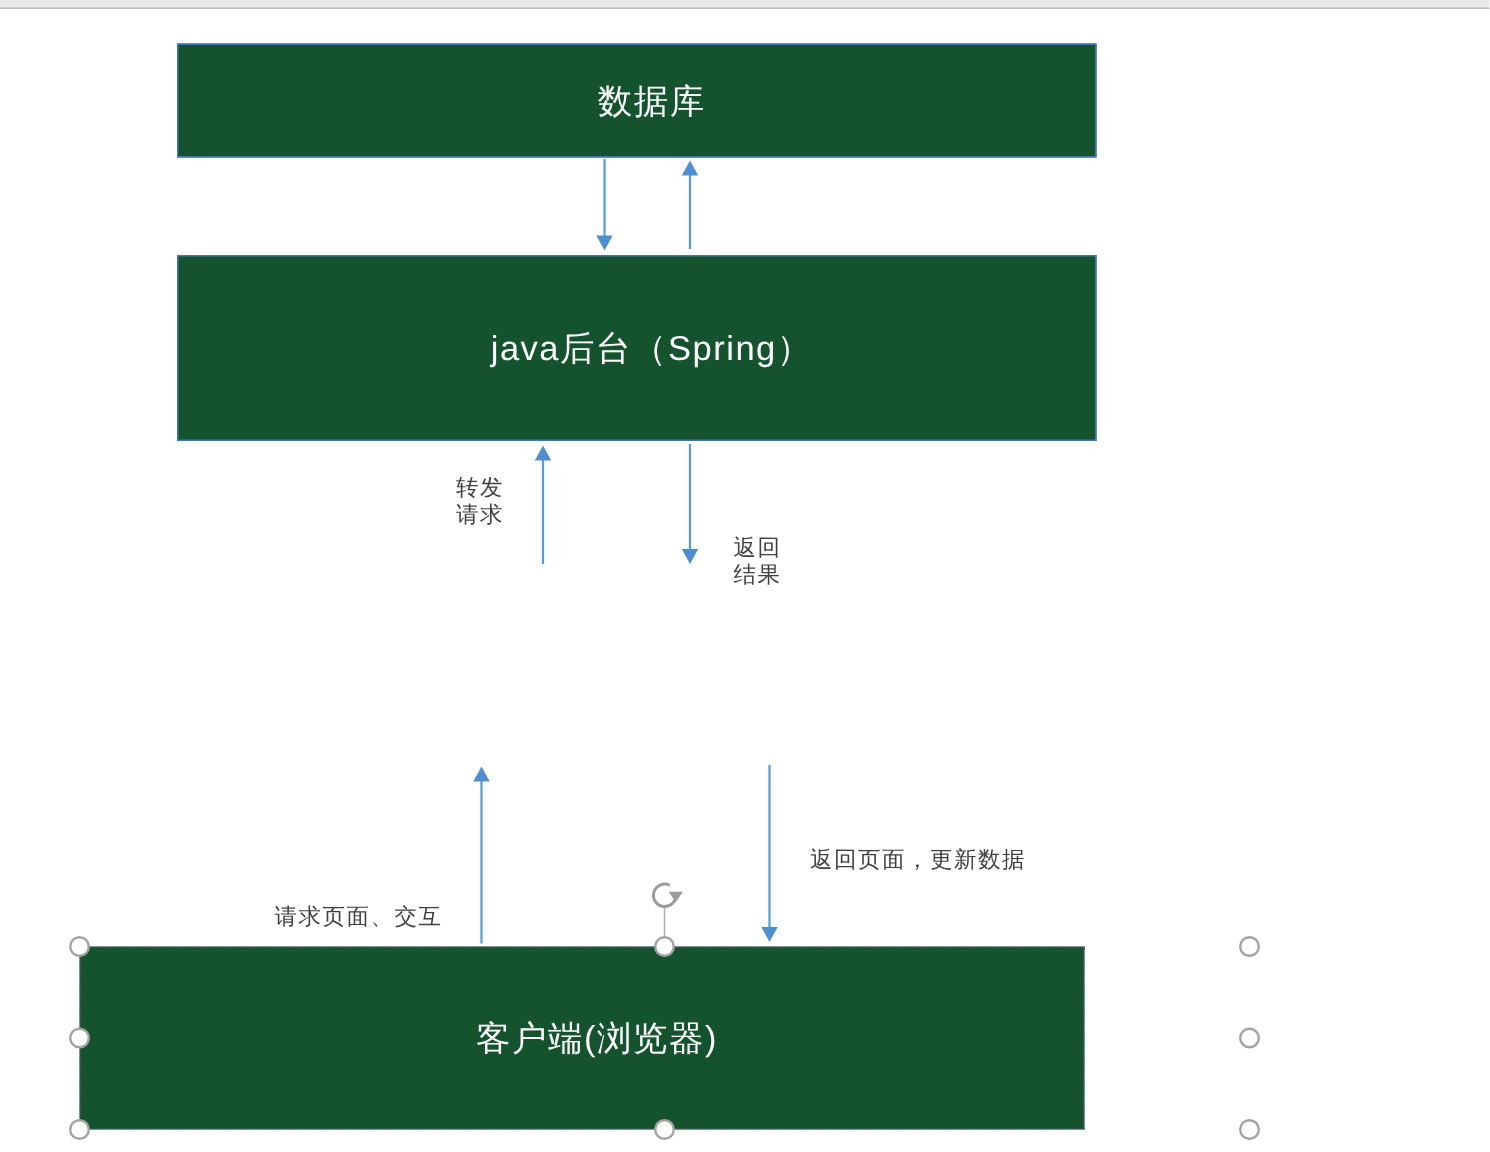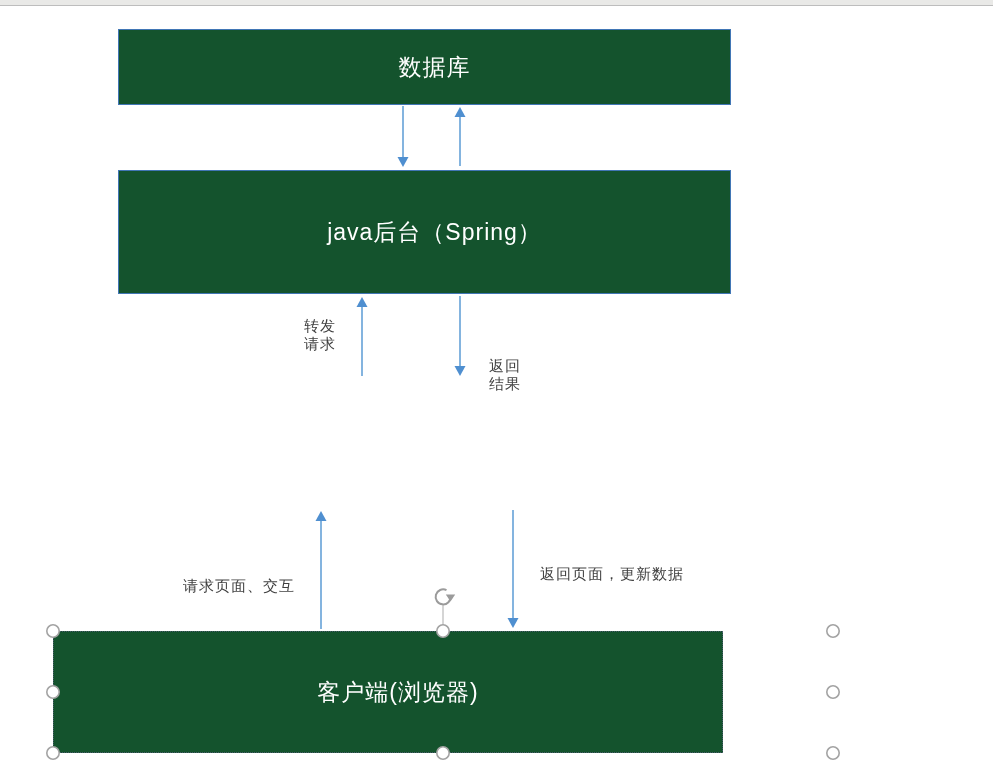--- a/index.html
+++ b/index.html
@@ -29,21 +29,21 @@
     left:53px;top:631px;width:670px;height:122px;
     border:1px dotted #4a5a6a;
   }
   .edge-label{
     position:absolute;color:#3f3f3f;font-size:15px;line-height:18px;
     letter-spacing:1px;
   }
   .edge-label.stacked{white-space:pre-line;text-align:center;width:50px;}
   #lbl-forward{left:295px;top:317px;}
   #lbl-result{left:480px;top:317px;margin-top:40px;}
-  #lbl-request{left:183px;top:577px;}
+  #lbl-request{left:183px;top:603px;}
   #lbl-return{left:540px;top:565px;}
   svg.overlay{position:absolute;left:0;top:0;width:993px;height:768px;}
   .arrow-line{stroke:#5b9bd5;stroke-width:1.5;}
   .arrow-head{fill:#4f8fd0;stroke:none;}
   .handle{fill:#ffffff;stroke:#a3a3a3;stroke-width:1.6;}
   .rotate-glyph{stroke:#9b9b9b;stroke-width:2;fill:none;}
   .rotate-head{fill:#9b9b9b;}
   .rotate-stem{stroke:#ababab;stroke-width:1;}
 </style>
 </head>

